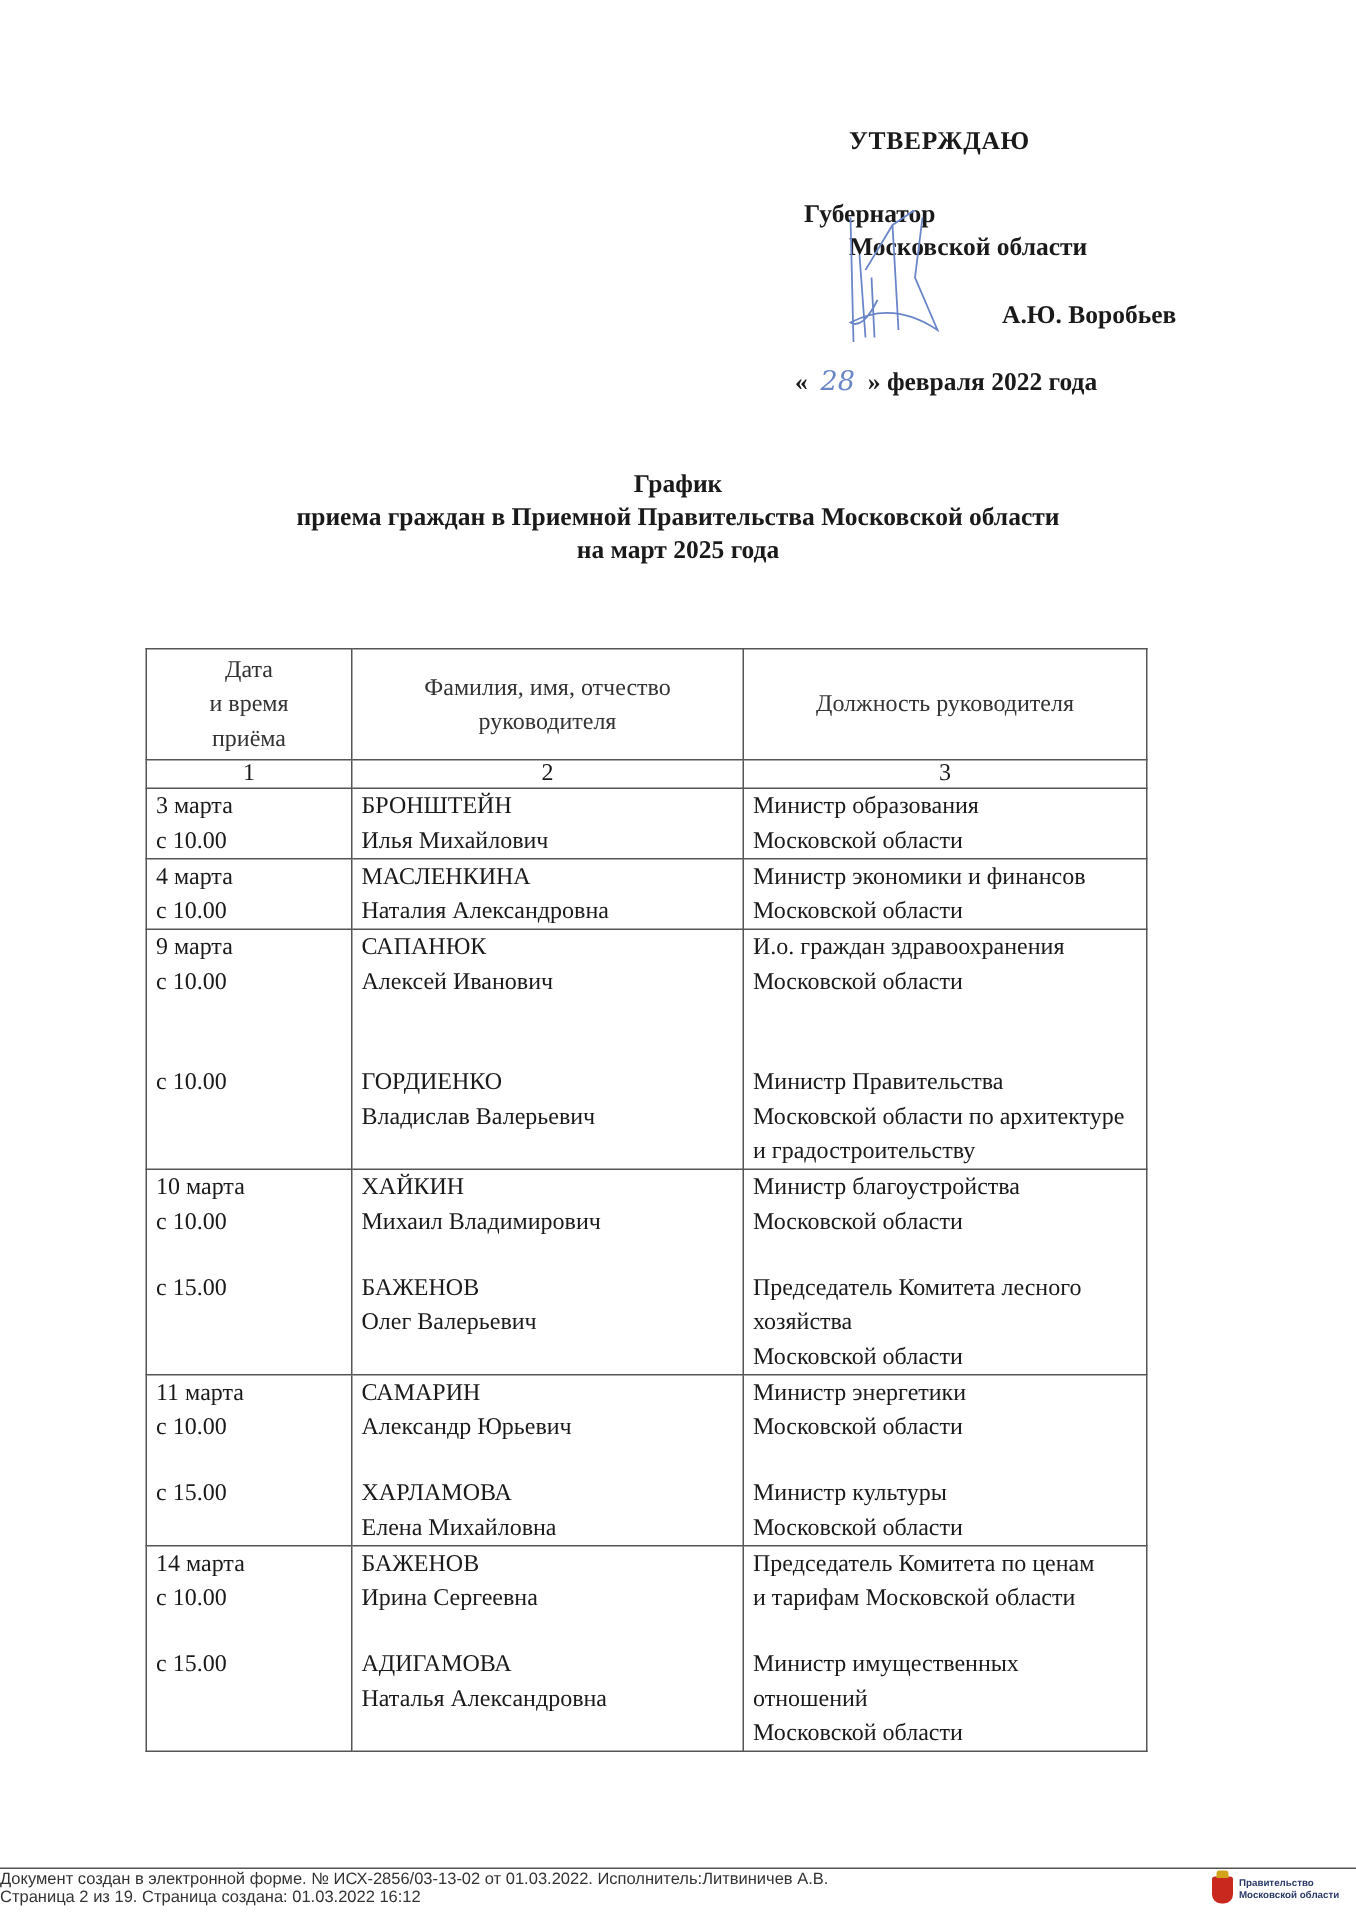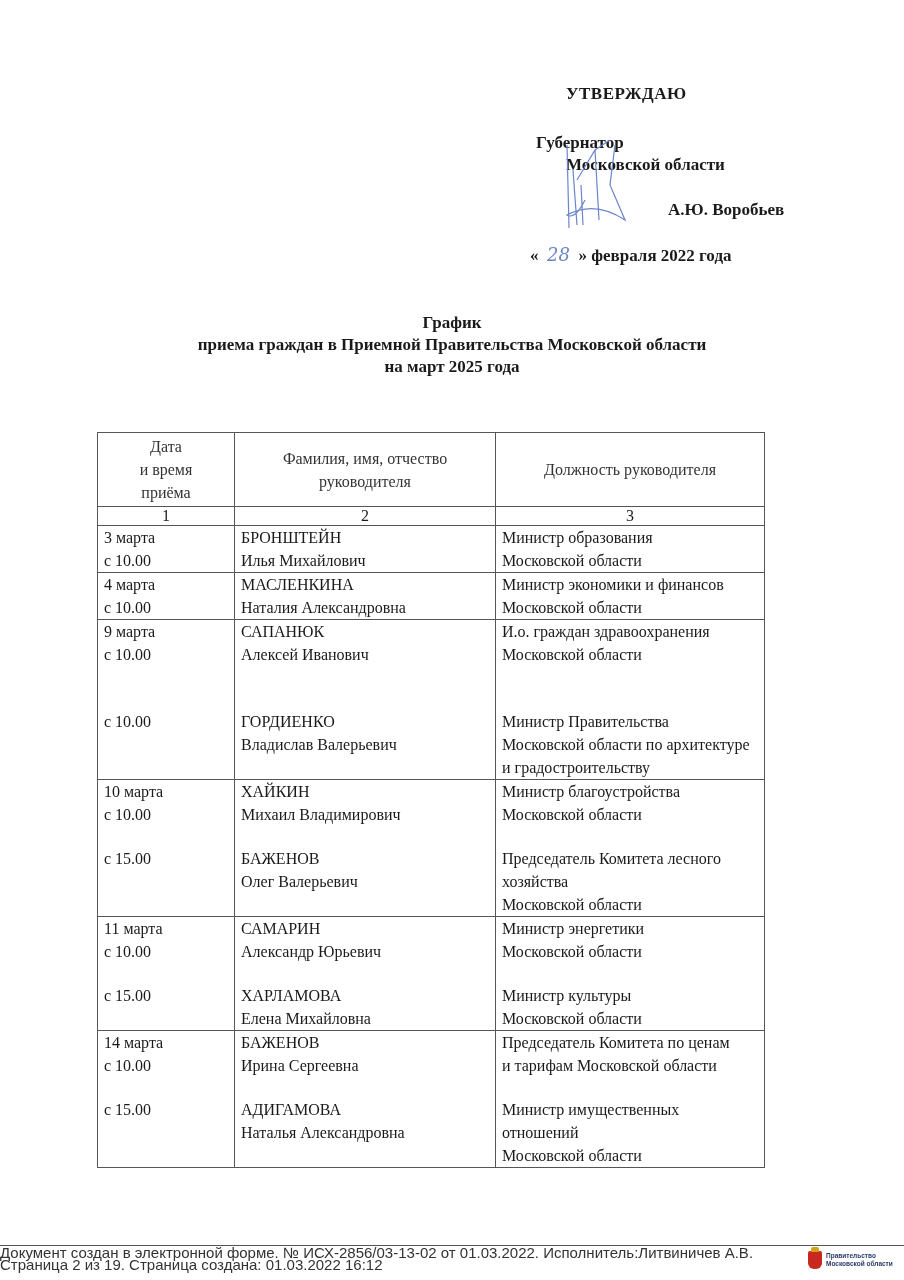--- a/index.html
+++ b/index.html
@@ -24,21 +24,21 @@
       border: 1px solid #555; vertical-align: top; padding: 0 6px; font-weight: normal;
     }
     table.schedule th { text-align: center; vertical-align: middle; color: #333; padding: 2px 6px; }
     .col1 { width: 124px; }
     .col2 { width: 248px; }
     .num-row td { text-align: center; padding: 0; line-height: 18px; }
     .line { display: block; }
     .gap { display: block; height: 21px; }
     .gap-big { display: block; height: 44px; }
     .footer-line { position: absolute; left: 0; width: 904px; top: 1245px; border-top: 1px solid #555; }
-    .footer-text { position: absolute; left: 0; top: 1247px; font-family: "Liberation Sans", "DejaVu Sans", sans-serif; font-size: 15px; line-height: 12px; color: #333; }
+    .footer-text { position: absolute; left: 0; top: 1247px; font-family: "Liberation Sans", "DejaVu Sans", sans-serif; font-size: 11px; line-height: 12px; color: #333; }
     .footer-logo { position: absolute; left: 808px; top: 1251px; display: flex; align-items: center; gap: 4px; }
     .crest { width: 14px; height: 18px; background: #c8281e; border-radius: 2px 2px 6px 6px; position: relative; }
     .crest::before { content: ""; position: absolute; left: 3px; top: -4px; width: 8px; height: 5px; background: #d4a21a; border-radius: 2px 2px 0 0; }
     .logo-text { font-family: "Liberation Sans", "DejaVu Sans", sans-serif; font-size: 6.5px; line-height: 8px; color: #2b3b6a; font-weight: bold; }
   </style>
 </head>
 <body>
 
 <div class="approve approve-title">УТВЕРЖДАЮ</div>
 <div class="approve approve-role1">Губернатор</div>

